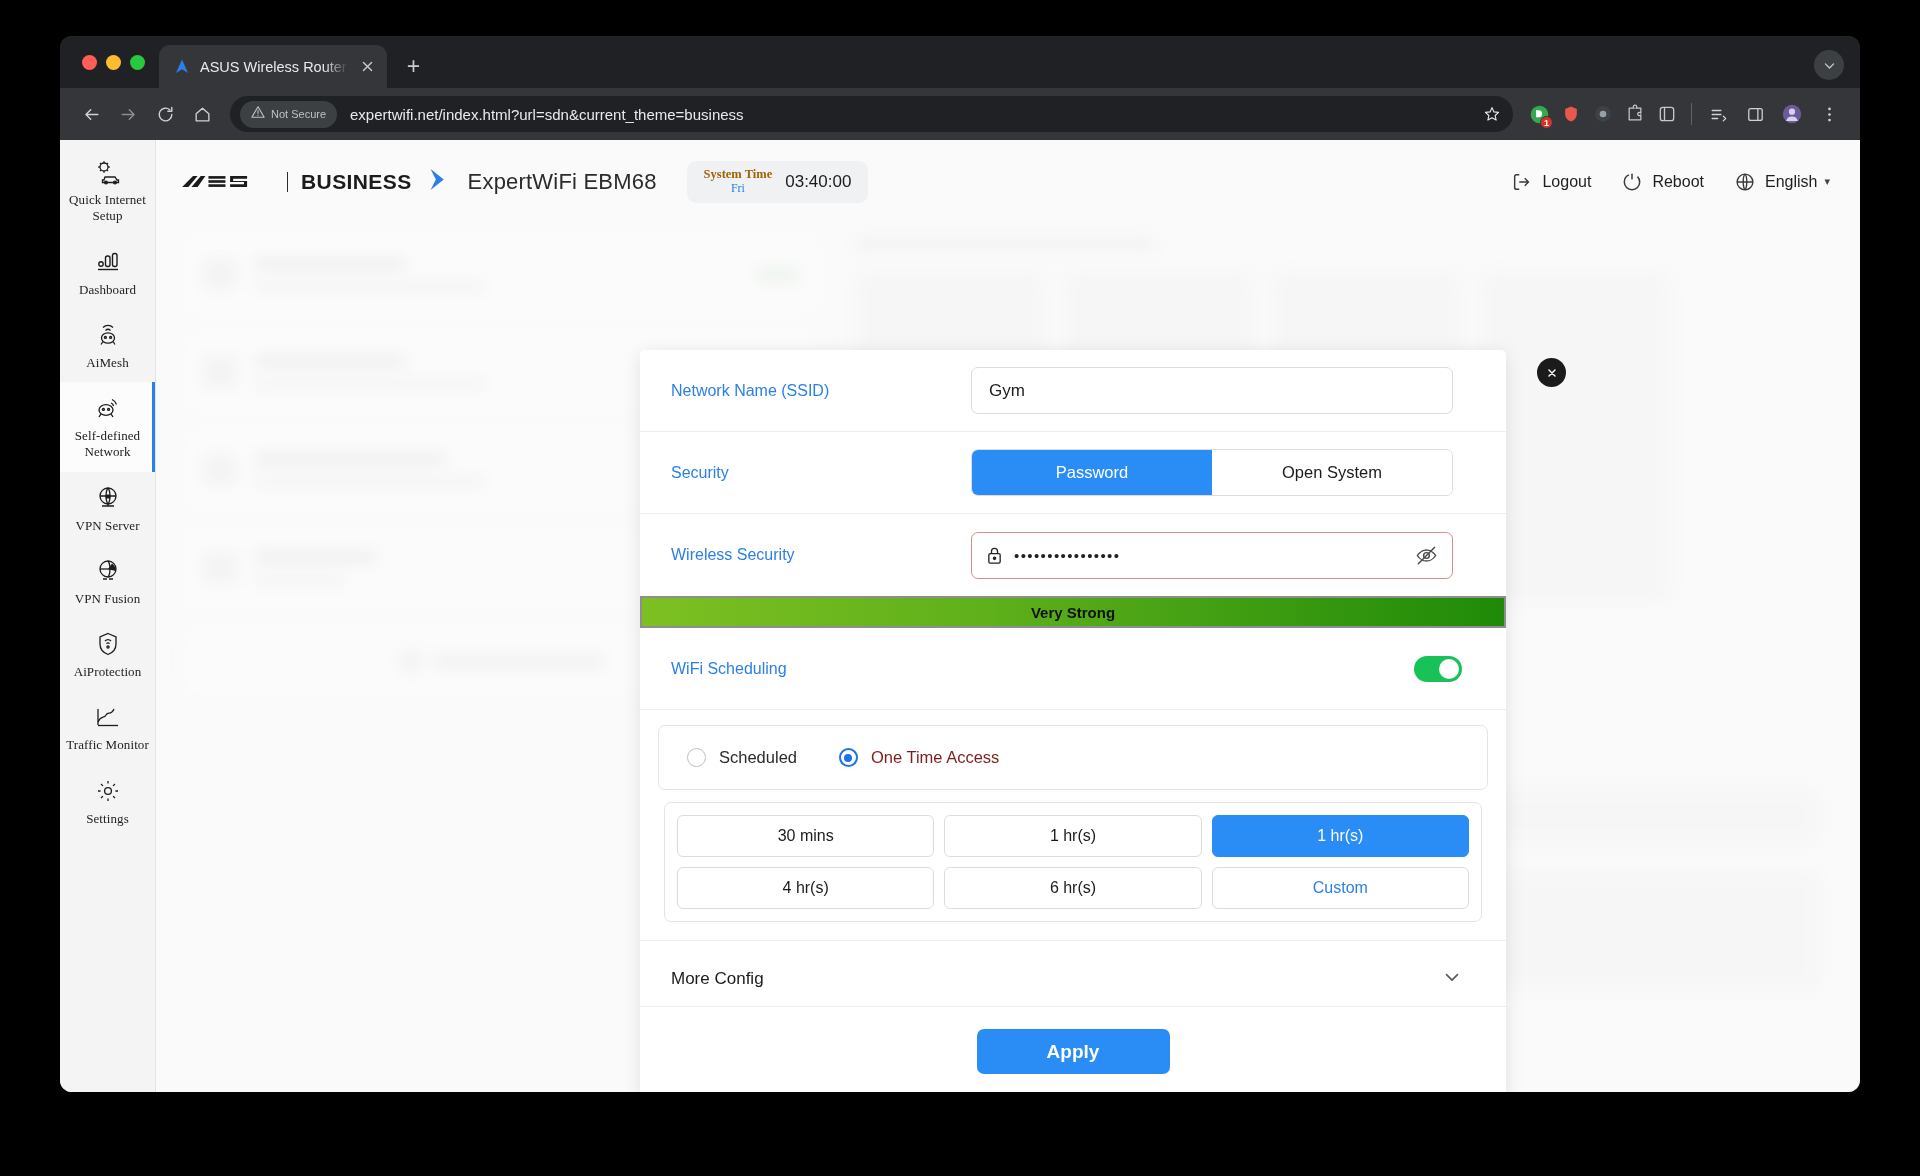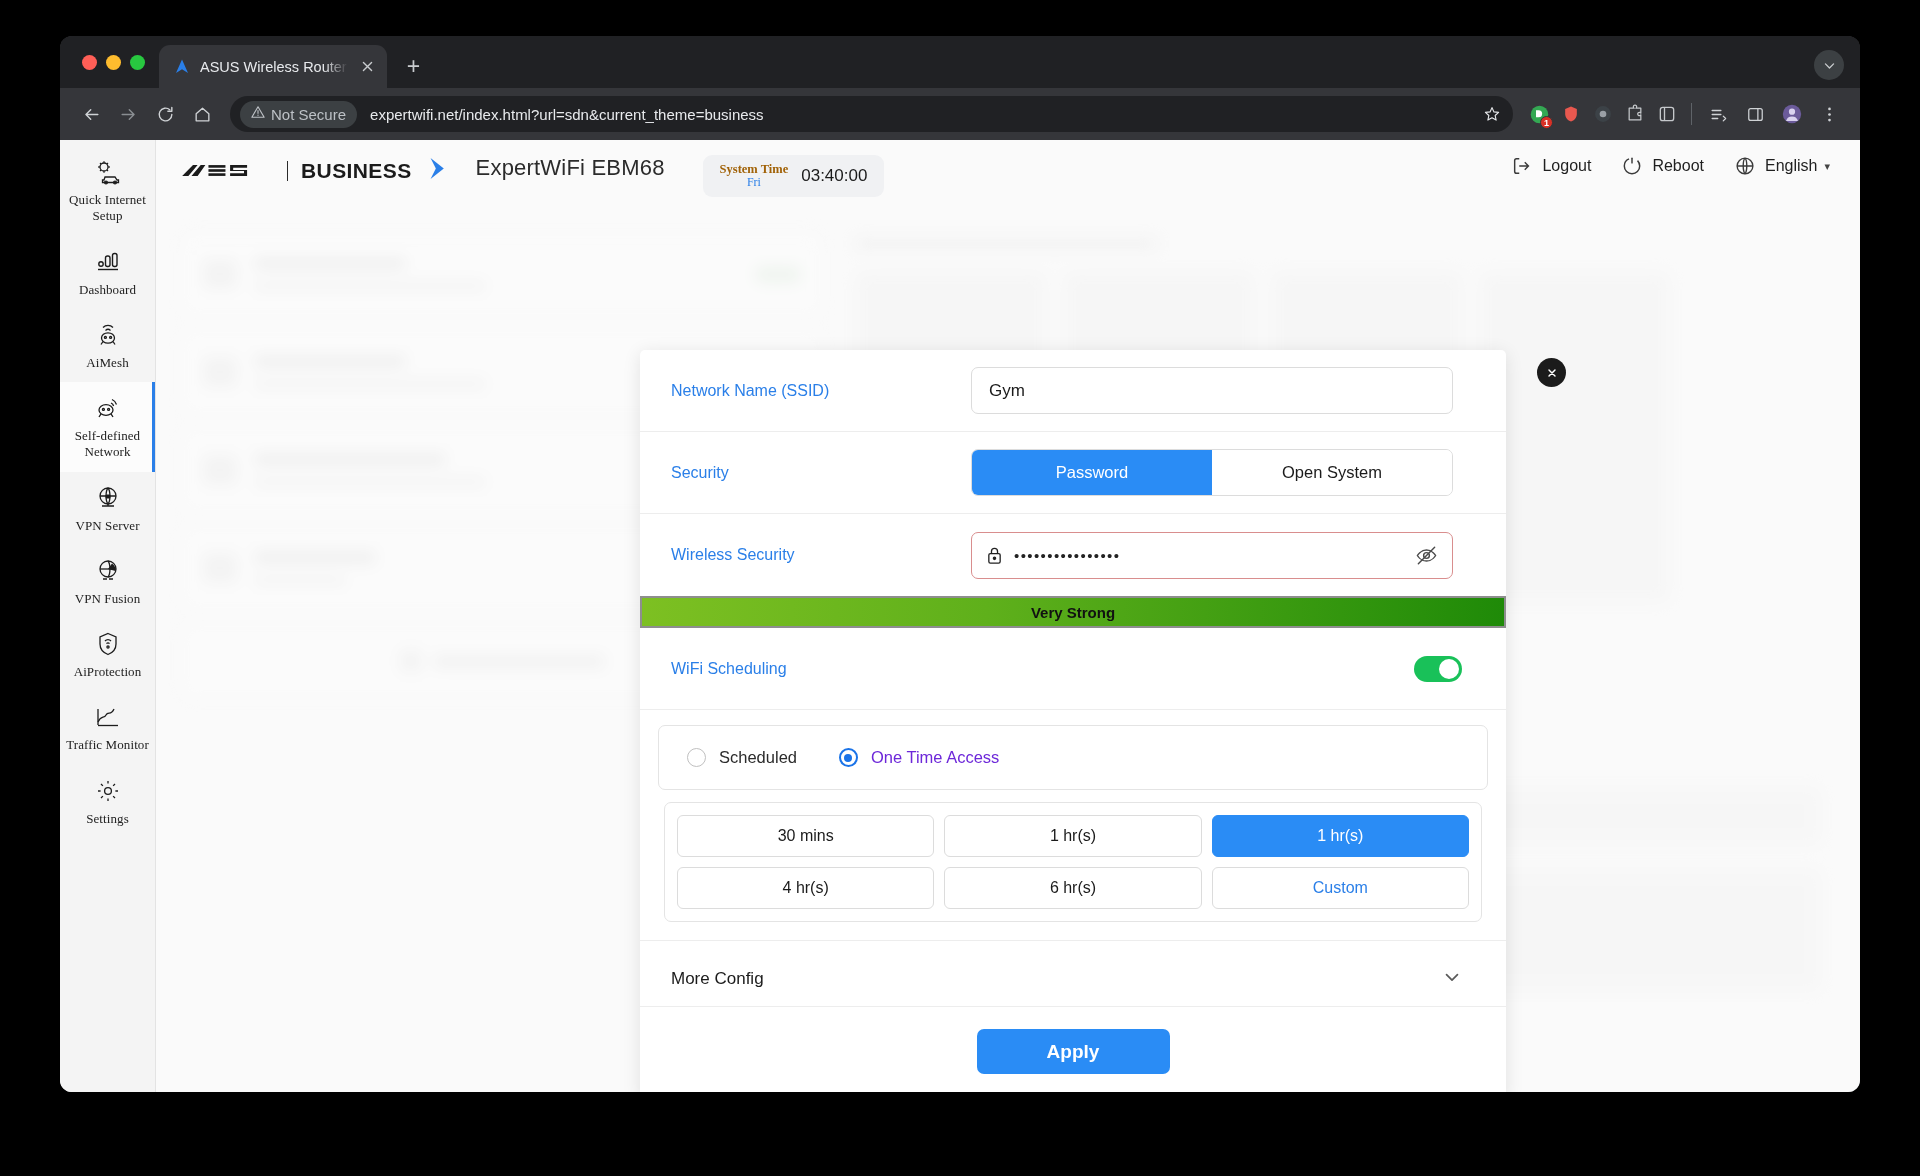--- a/index.html
+++ b/index.html
@@ -84,21 +84,21 @@
     background: #202124; border-radius: 18px;
     display: flex; align-items: center;
     padding: 0 6px 0 10px; margin: 0 8px;
     min-width: 0;
   }
   .notsecure {
     display: flex; align-items: center; gap: 6px;
     background: #3c4043; border-radius: 14px;
     height: 27px; padding: 0 11px; flex: 0 0 auto;
   }
-  .notsecure-text { color: #bdc1c6; font-size: 15px; white-space: nowrap; }
+  .notsecure-text { color: #bdc1c6; font-size: 11px; white-space: nowrap; }
   .url { color: #e8eaed; font-size: 15px; margin-left: 13px;
          white-space: nowrap; overflow: hidden; flex: 1 1 auto; }
   .star { margin-left: auto; flex: 0 0 auto; width: 30px; height: 30px;
           display: flex; align-items: center; justify-content: center; }
   .ext-icons { display: flex; align-items: center; gap: 2px; flex: 0 0 auto; }
   .ext { width: 30px; height: 30px; border-radius: 50%;
          display: flex; align-items: center; justify-content: center; position: relative; }
   .badge {
     position: absolute; right: 1px; bottom: 0px;
     background: #d93025; color: #fff;
@@ -136,22 +136,22 @@
   .side-label {
     font-family: "Liberation Serif", serif;
     font-size: 13px; color: #222; text-align: center;
     line-height: 1.25; letter-spacing: .1px;
   }
 
   
   .rheader {
     position: absolute; left: 96px; right: 0; top: 0;
     height: 68px; background: #fafafa;
-    display: flex; align-items: flex-start;
-    padding: 15px 30px 0 24px; gap: 24px;
+    display: flex; align-items: center;
+    padding: 15px 30px 0 24px; gap: 16px;
     z-index: 4;
   }
   .asus-logo { display: flex; align-items: center; gap: 13px; }
   .asus-word { height: 17px; }
   .vbar { width: 1px; height: 20px; background: #2b2b2b; }
   .business {
     font-size: 21px; font-weight: bold; color: #1b1b1b;
     letter-spacing: .4px;
   }
   .chevron-brand { margin: 0 2px; }
@@ -296,21 +296,21 @@
   .rdot {
     width: 19px; height: 19px; border-radius: 50%;
     border: 1.6px solid #c0c0c0; background: #fff; flex: 0 0 auto;
   }
   .rdot.on { border: 2px solid #1a73e8; position: relative; }
   .rdot.on::after {
     content: ""; position: absolute; left: 3.5px; top: 3.5px;
     width: 8px; height: 8px; border-radius: 50%; background: #1a73e8;
   }
   .radio-label { font-size: 16.5px; color: #2b2b2b; }
-  .radio-label.sel { color: #6d28d9; }
+  .radio-label.sel { color: #7f1d1d; }
 
   .dur-panel { margin: 12px 24px 0; border: 1px solid #e4e4e4; border-radius: 7px; padding: 12px; }
   .dur-grid { display: grid; grid-template-columns: repeat(3, 1fr); gap: 10px; }
   .dur-btn {
     height: 42px; border: 1px solid #dcdcdc; border-radius: 6px;
     display: flex; align-items: center; justify-content: center;
     font-size: 16px; color: #1b1b1b; background: #fff;
   }
   .dur-btn.on { background: #2a8cf5; border-color: #2a8cf5; color: #fff; }
   .dur-btn.link { color: #2a7fe8; }

